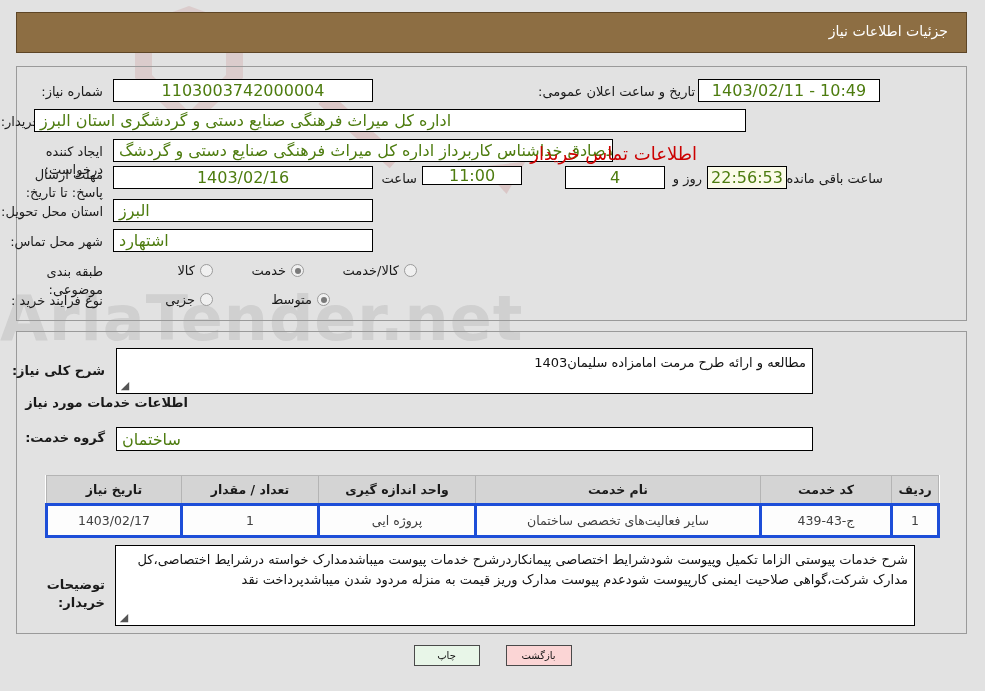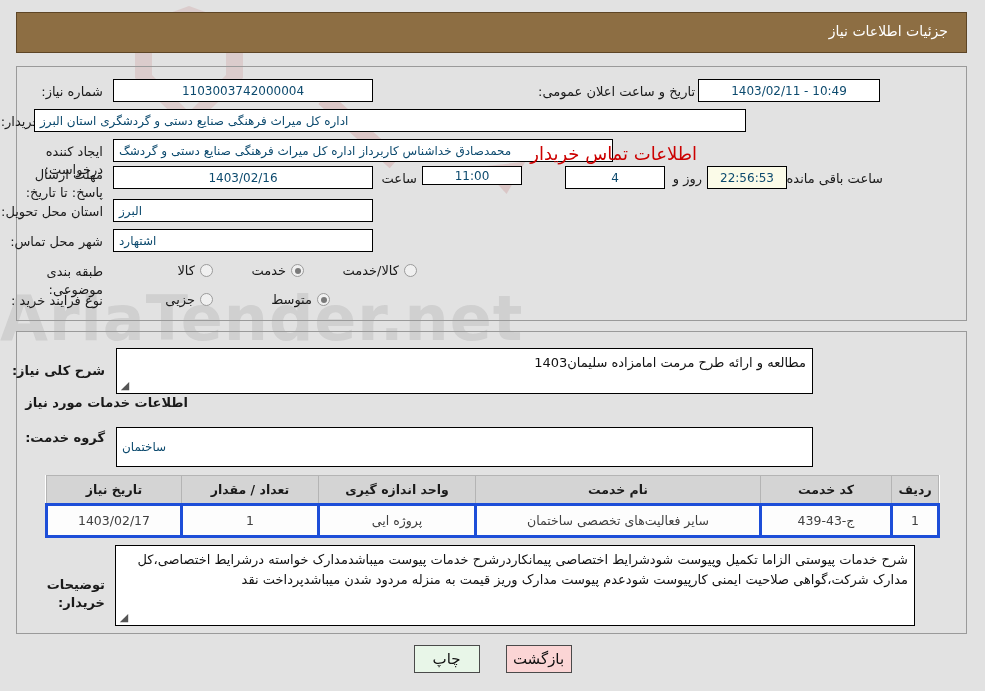--- a/index.html
+++ b/index.html
@@ -121,22 +121,22 @@
     text-align: right;
     line-height: 1.35;
     z-index: 4;
   }
   .lbl.bold { font-weight: bold; }
   .fld {
     position: absolute;
     background: #ffffff;
     border: 1px solid #000000;
     box-sizing: border-box;
-    font-size: 12px;
-    color: #0c4a6e;
+    font-size: 16px;
+    color: #4d7c0f;
     display: flex;
     align-items: center;
     padding: 0 5px;
     overflow: hidden;
     white-space: nowrap;
     z-index: 4;
   }
   .fld.center { justify-content: center; }
   .fld.right  { justify-content: flex-end; }
   .fld.cream  { background: #fbfbe8; }
@@ -247,21 +247,21 @@
     position: absolute;
     left: 0; right: 0;
     top: 645px;
     display: flex;
     justify-content: center;
     gap: 26px;
     z-index: 5;
   }
   .btn {
     border: 1px solid #4a4a4a;
-    font-size: 15px;
+    font-size: 10px;
     color: #111111;
     padding: 4px 0;
     width: 64px;
     text-align: center;
     cursor: pointer;
     font-family: inherit;
   }
   .btn.print  { background: #e8f6e8; }
   .btn.back   { background: #fbd5d5; }
 </style>
@@ -340,21 +340,21 @@
 
   <div class="lbl bold" style="right:880px; top:362px;">شرح کلی نیاز:</div>
   <div class="ta" style="right:172px; top:348px; width:697px; height:46px;">
     <span>مطالعه  و ارائه طرح مرمت امامزاده سلیمان1403</span>
     <span class="grip">◢</span>
   </div>
 
   <div class="lbl bold" style="right:797px; top:394px;">اطلاعات خدمات مورد نیاز</div>
 
   <div class="lbl bold" style="right:880px; top:429px;">گروه خدمت:</div>
-  <div class="fld right" style="right:172px; top:427px; width:697px; height:40px;">ساختمان</div>
+  <div class="fld right" style="right:172px; top:427px; width:697px; height:24px;">ساختمان</div>
 
   <table class="tbl">
     <thead>
       <tr>
         <th style="width:38px;">ردیف</th>
         <th style="width:122px;">کد خدمت</th>
         <th>نام خدمت</th>
         <th style="width:148px;">واحد اندازه گیری</th>
         <th style="width:128px;">تعداد / مقدار</th>
         <th style="width:126px;">تاریخ نیاز</th>

